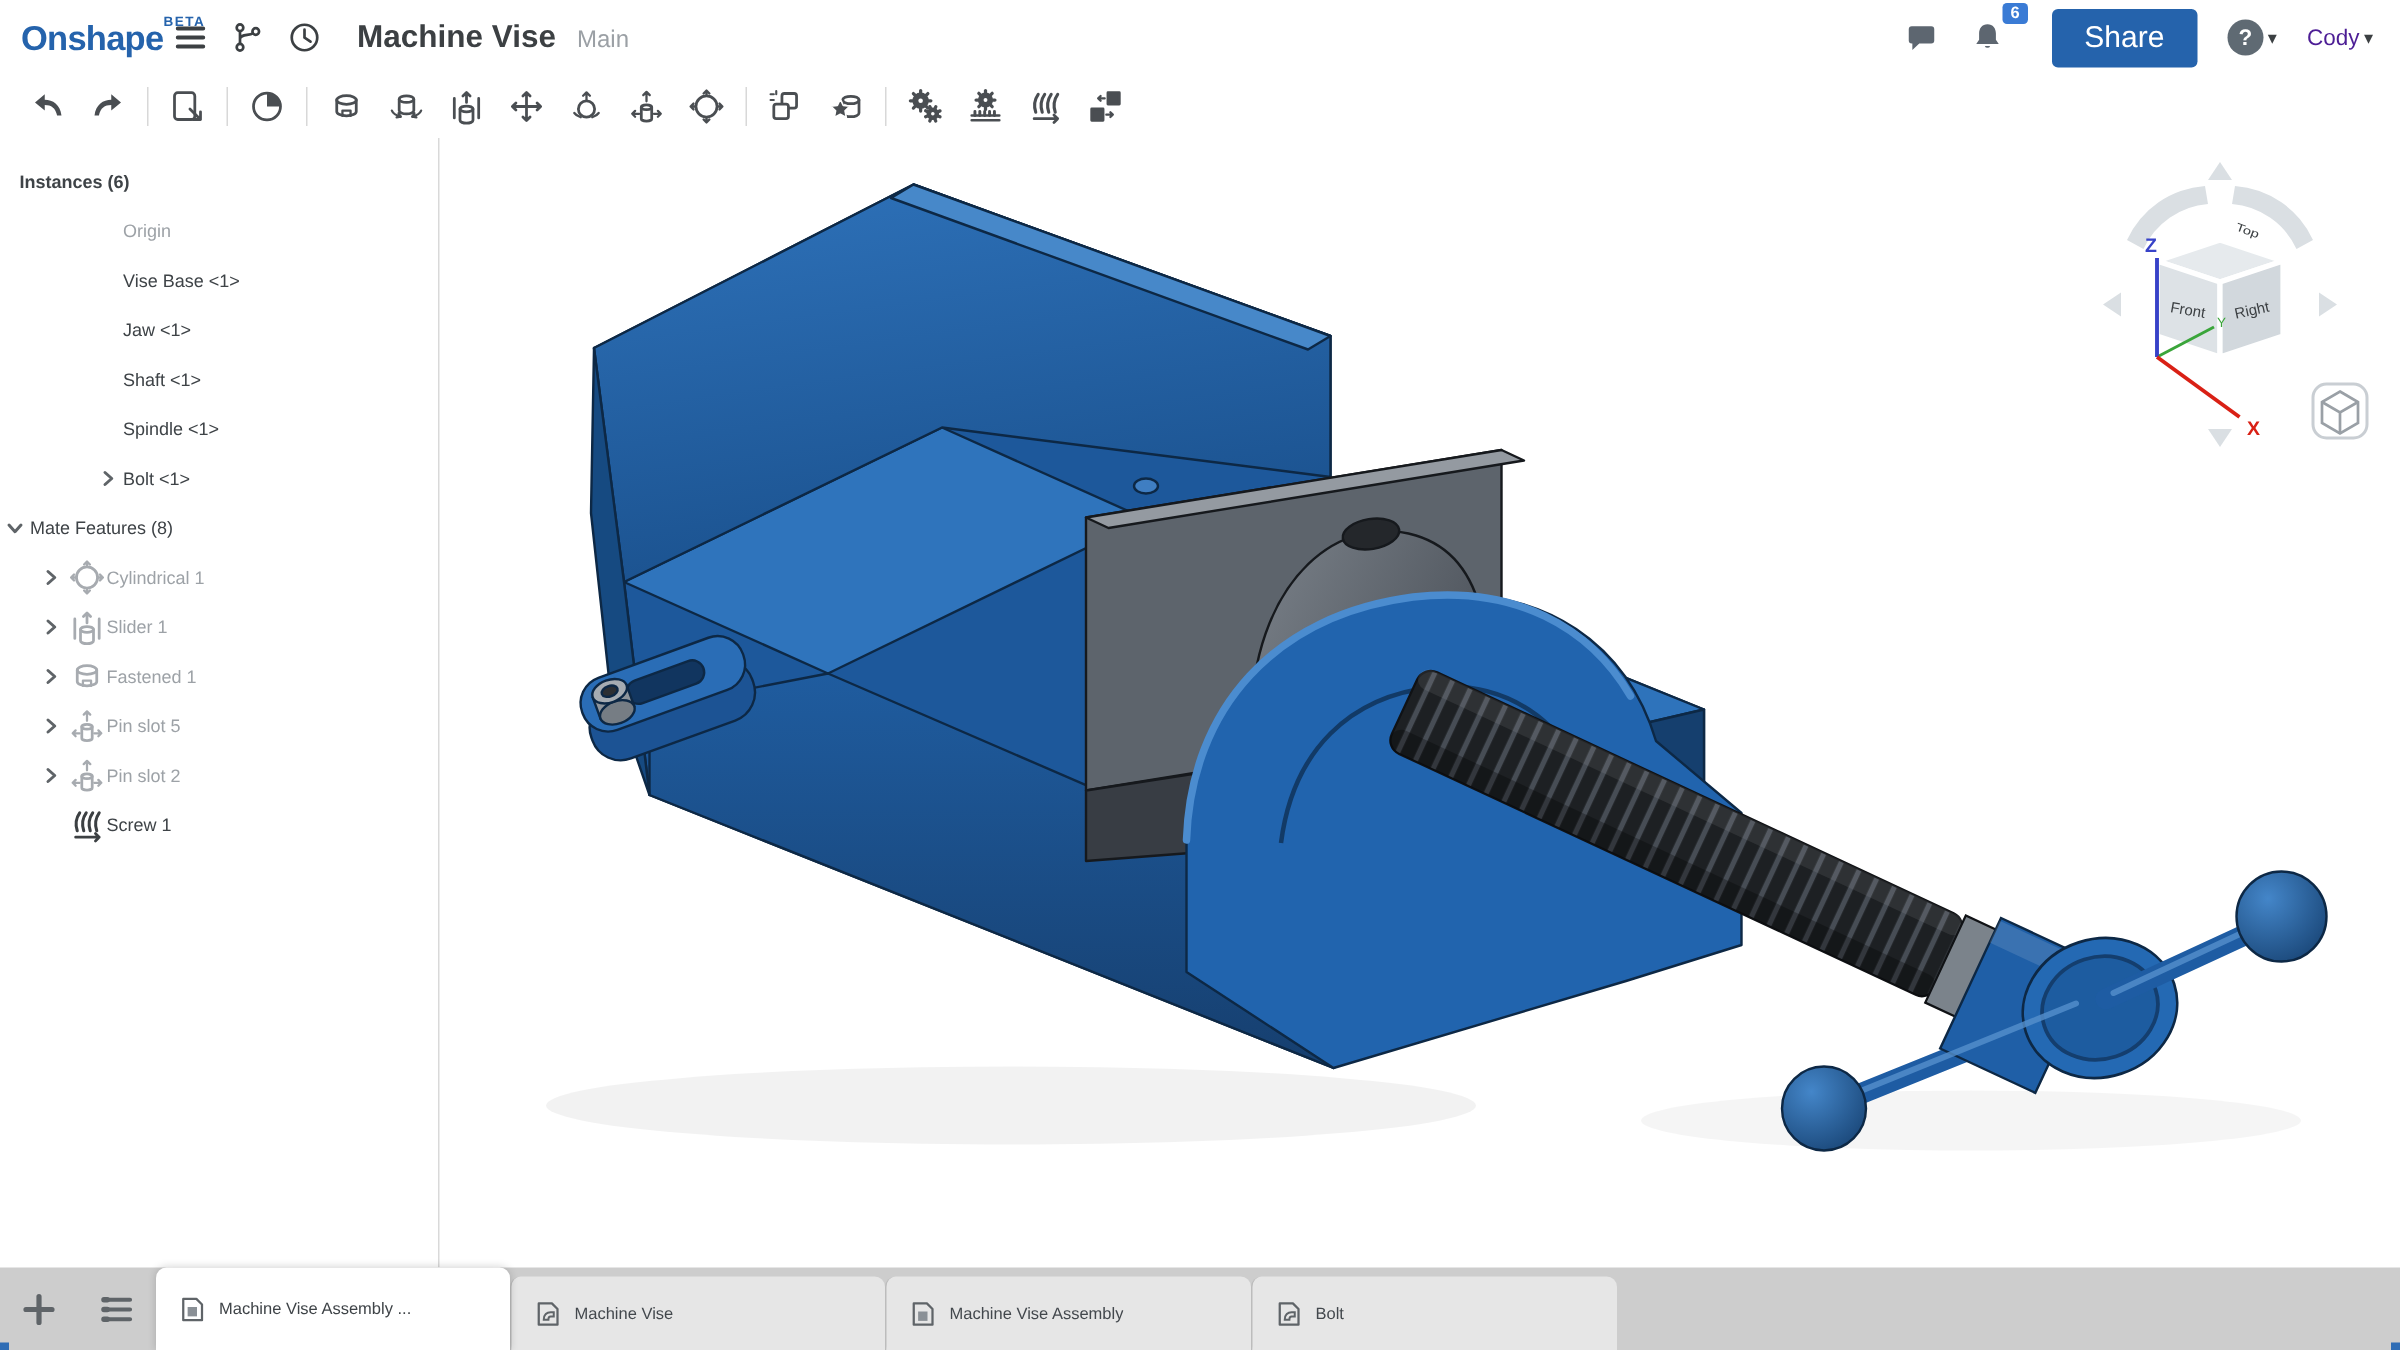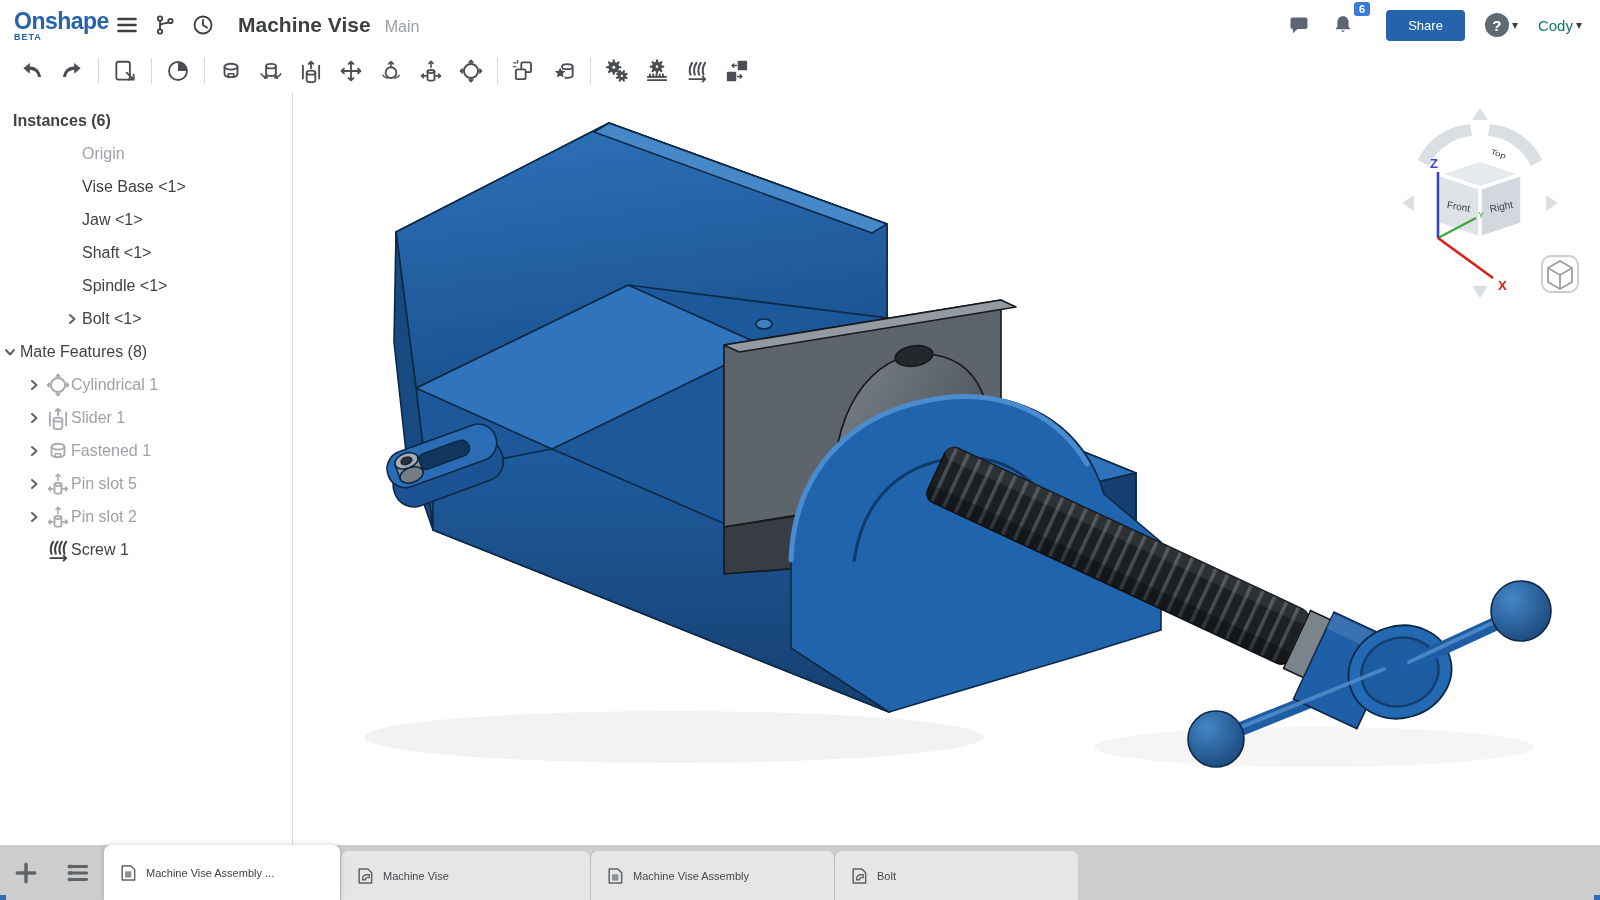--- a/index.html
+++ b/index.html
@@ -2,49 +2,49 @@
 <html><head>
 <meta charset="utf-8">
 <style>
   * { margin:0; padding:0; box-sizing:border-box; }
   html,body { width:1600px; height:900px; overflow:hidden;
     font-family:"Liberation Sans", sans-serif; background:#fff; }
 
   
   #topbar { position:absolute; left:0; top:0; width:1600px; height:50px;
     background:#fff; display:flex; align-items:center; }
-  #logo { width:108px; padding-left:14px; display:flex; flex-direction:column; cursor:pointer; }
+  #logo { width:108px; padding-left:14px; display:flex; flex-direction:row; cursor:pointer; }
   #logo .main { font-size:23px; font-weight:bold; color:#2563ac; letter-spacing:-0.5px; }
   #logo .beta { font-size:9px; font-weight:bold; color:#2563ac; letter-spacing:1px; margin-top:-3px; }
   .hbtn { width:38px; height:38px; display:flex; align-items:center; justify-content:center; cursor:pointer; }
   #title-wrap { margin-left:16px; display:flex; align-items:baseline; gap:14px; }
   #doc-title { font-size:21px; font-weight:bold; color:#3c4043; }
   #workspace { font-size:16px; color:#9ba0a5; }
   #topbar-right { margin-left:auto; display:flex; align-items:center; gap:6px; padding-right:18px; }
   #bell-wrap { position:relative; }
   #badge { position:absolute; top:-4px; right:-8px; background:#3a7bd5; color:#fff;
     font-size:11px; font-weight:bold; padding:1px 5px; border-radius:3px; }
-  #share-btn { background:#2563ac; color:#fff; font-size:13px; border:none;
+  #share-btn { background:#2563ac; color:#fff; font-size:20px; border:none;
     padding:8px 22px; border-radius:4px; margin:0 14px 0 18px; cursor:pointer; }
   #help-circle { width:24px; height:24px; border-radius:50%; background:#5f6a73; color:#fff;
     font-size:15px; font-weight:bold; display:flex; align-items:center; justify-content:center; cursor:pointer; }
   .caret { font-size:12px; color:#3c4043; margin-left:3px; }
-  #user-name { font-size:15px; color:#0f766e; margin-left:14px; cursor:pointer; }
+  #user-name { font-size:15px; color:#4c1d95; margin-left:14px; cursor:pointer; }
 
   
   #toolbar { position:absolute; left:0; top:50px; width:1600px; height:42px;
     background:#fff; display:flex; align-items:center; padding-left:12px; }
   .tb-icon { width:40px; height:34px; display:flex; align-items:center; justify-content:center;
     cursor:pointer; border-radius:3px; }
   .tb-sep { width:1px; height:26px; background:#d8d8d8; margin:0 6px; }
 
   
   #panel { position:absolute; left:0; top:92px; width:293px; height:753px;
     background:#fff; border-right:1px solid #d9d9d9; padding-top:12px; overflow:hidden; }
-  .row { height:33px; display:flex; align-items:center; font-size:16px; color:#3e4347; cursor:pointer; }
+  .row { height:33px; display:flex; align-items:center; font-size:12px; color:#3e4347; cursor:pointer; }
   .row.header { font-weight:bold; padding-left:13px; cursor:default; }
   .row.muted  { color:#9da2a7; }
   .row .chev { width:20px; display:flex; align-items:center; justify-content:center; color:#6a7076; }
   .row .micon { width:27px; display:flex; align-items:center; justify-content:center; }
   .ind1 { padding-left:14px;margin-left:48px; }
   .ind2 { padding-left:24px; }
 
   
   #viewport { position:absolute; left:294px; top:92px; width:1306px; height:753px; background:#fff; }
   #model-svg { position:absolute; left:0; top:0; }

